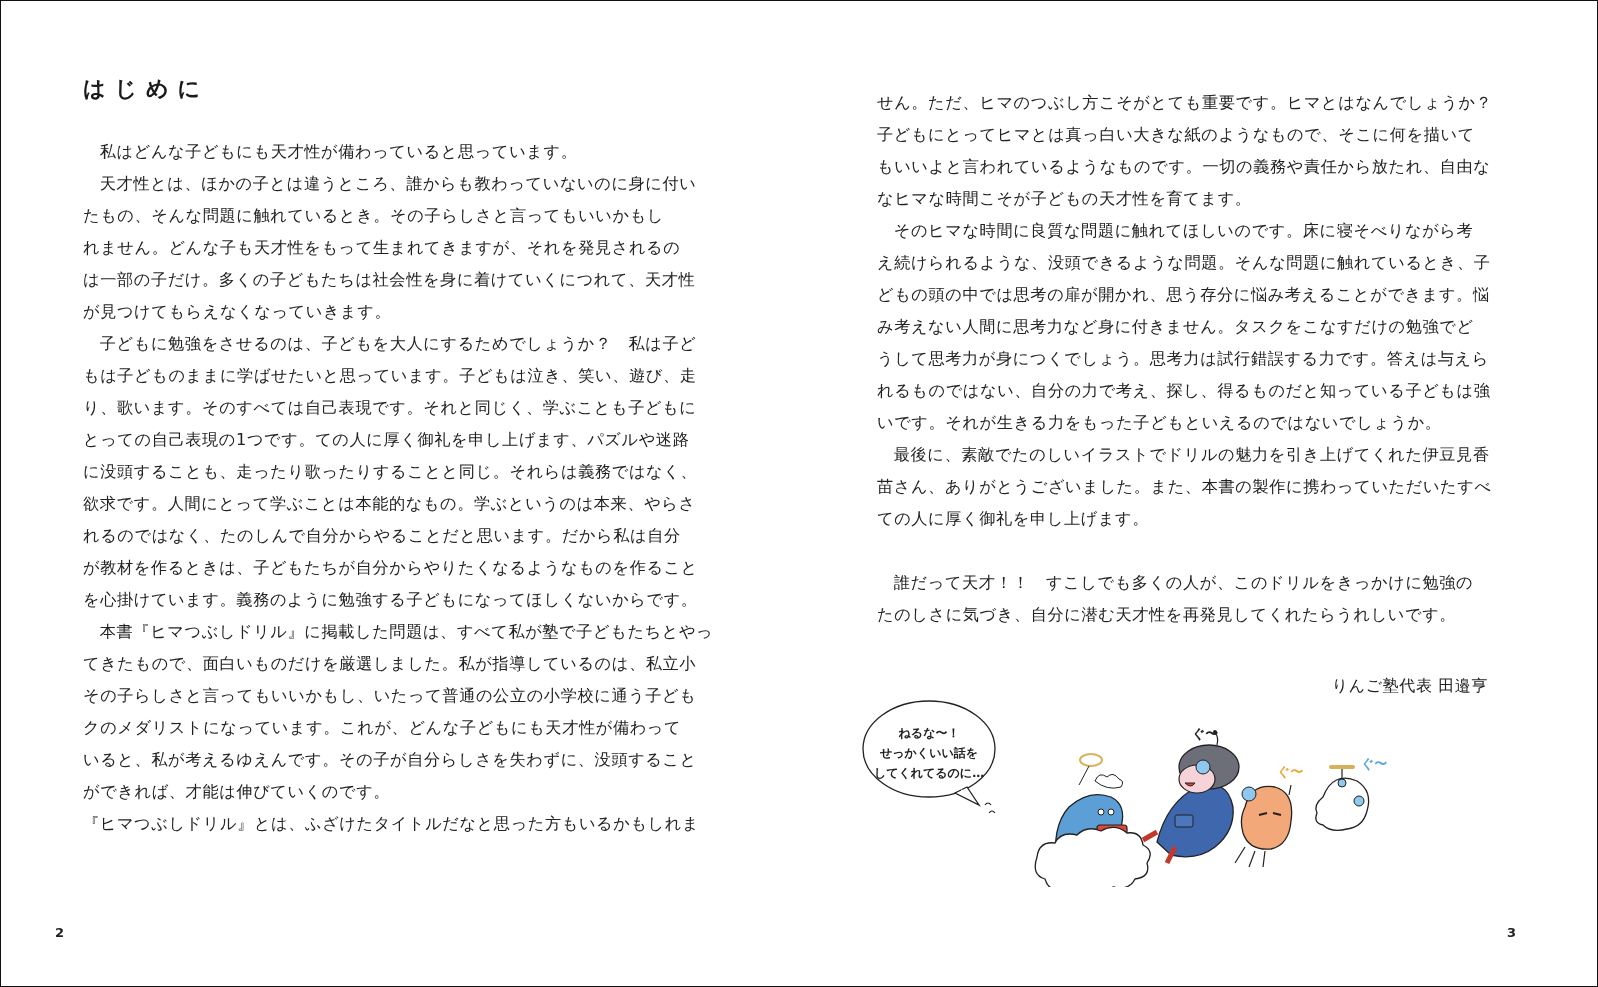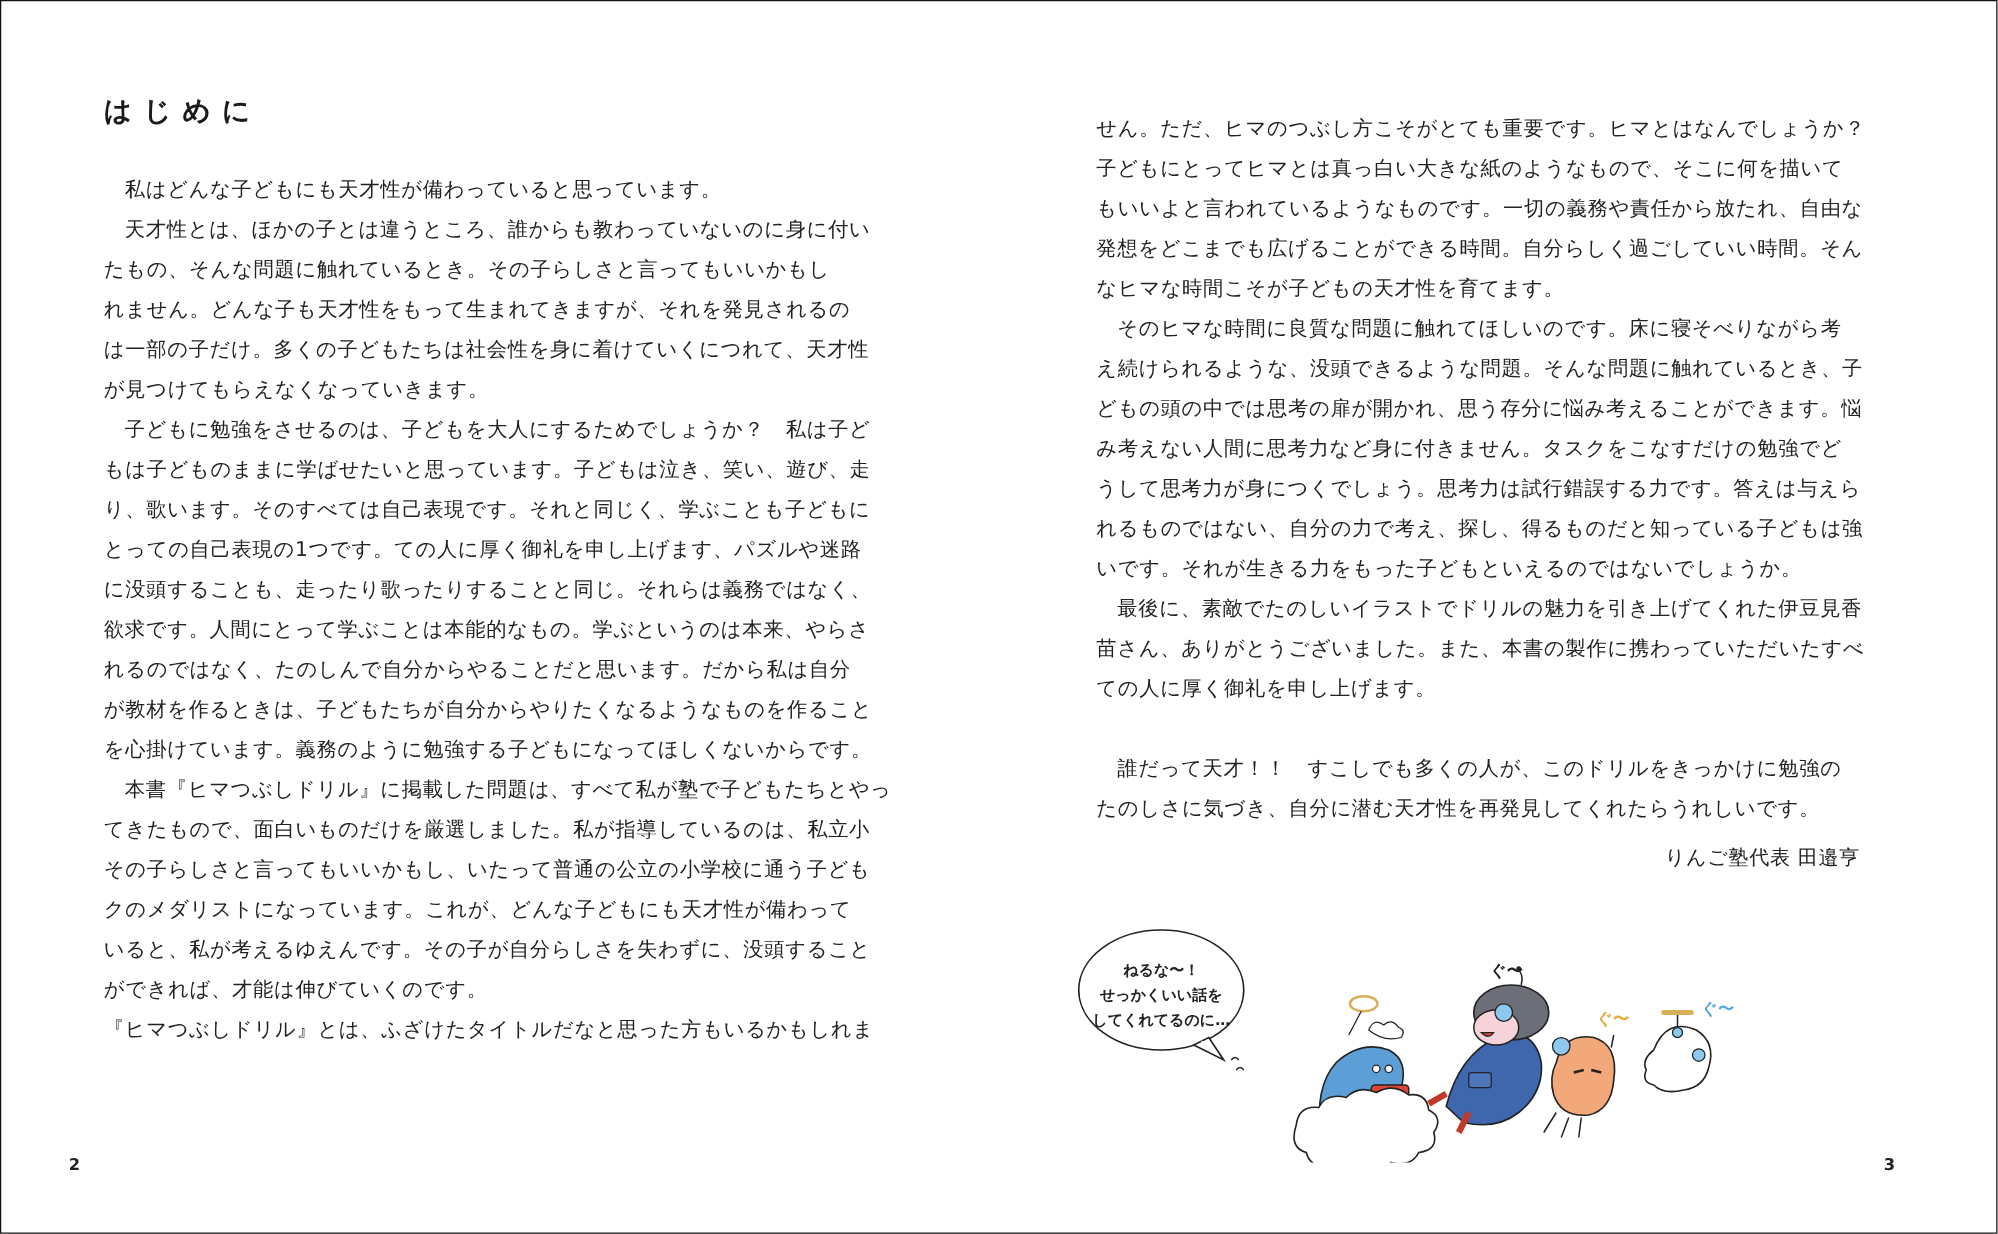--- a/index.html
+++ b/index.html
@@ -76,21 +76,21 @@
       font-size: 13px;
       font-weight: bold;
       color: #222222;
     }
     .page-number.left { left: 55px; }
     .page-number.right { left: 708px; }
 
     .illustration {
       position: absolute;
       left: 58px;
-      top: 740px;
+      top: 697px;
       width: 520px;
       height: 190px;
     }
     .bubble-text {
       position: absolute;
       left: 14px;
       top: 26px;
       width: 116px;
       text-align: center;
       font-size: 12px;
@@ -138,21 +138,20 @@
       <span class="line">『ヒマつぶしドリル』とは、ふざけたタイトルだなと思った方もいるかもしれま</span>
     </div>
   <div class="page-number left">2</div>
 </section>
 
 <section class="page page-right">
   <div class="body-text right-body" id="right-body">
       <span class="line">せん。ただ、ヒマのつぶし方こそがとても重要です。ヒマとはなんでしょうか？</span>
       <span class="line">子どもにとってヒマとは真っ白い大きな紙のようなもので、そこに何を描いて</span>
       <span class="line">もいいよと言われているようなものです。一切の義務や責任から放たれ、自由な</span>
-      <span class="line">発想をどこまでも広げることができる時間。自分らしく過ごしていい時間。そん</span>
       <span class="line">なヒマな時間こそが子どもの天才性を育てます。</span>
       <span class="line">　そのヒマな時間に良質な問題に触れてほしいのです。床に寝そべりながら考</span>
       <span class="line">え続けられるような、没頭できるような問題。そんな問題に触れているとき、子</span>
       <span class="line">どもの頭の中では思考の扉が開かれ、思う存分に悩み考えることができます。悩</span>
       <span class="line">み考えない人間に思考力など身に付きません。タスクをこなすだけの勉強でど</span>
       <span class="line">うして思考力が身につくでしょう。思考力は試行錯誤する力です。答えは与えら</span>
       <span class="line">れるものではない、自分の力で考え、探し、得るものだと知っている子どもは強</span>
       <span class="line">いです。それが生きる力をもった子どもといえるのではないでしょうか。</span>
       <span class="line">　最後に、素敵でたのしいイラストでドリルの魅力を引き上げてくれた伊豆見香</span>
       <span class="line">苗さん、ありがとうございました。また、本書の製作に携わっていただいたすべ</span>

